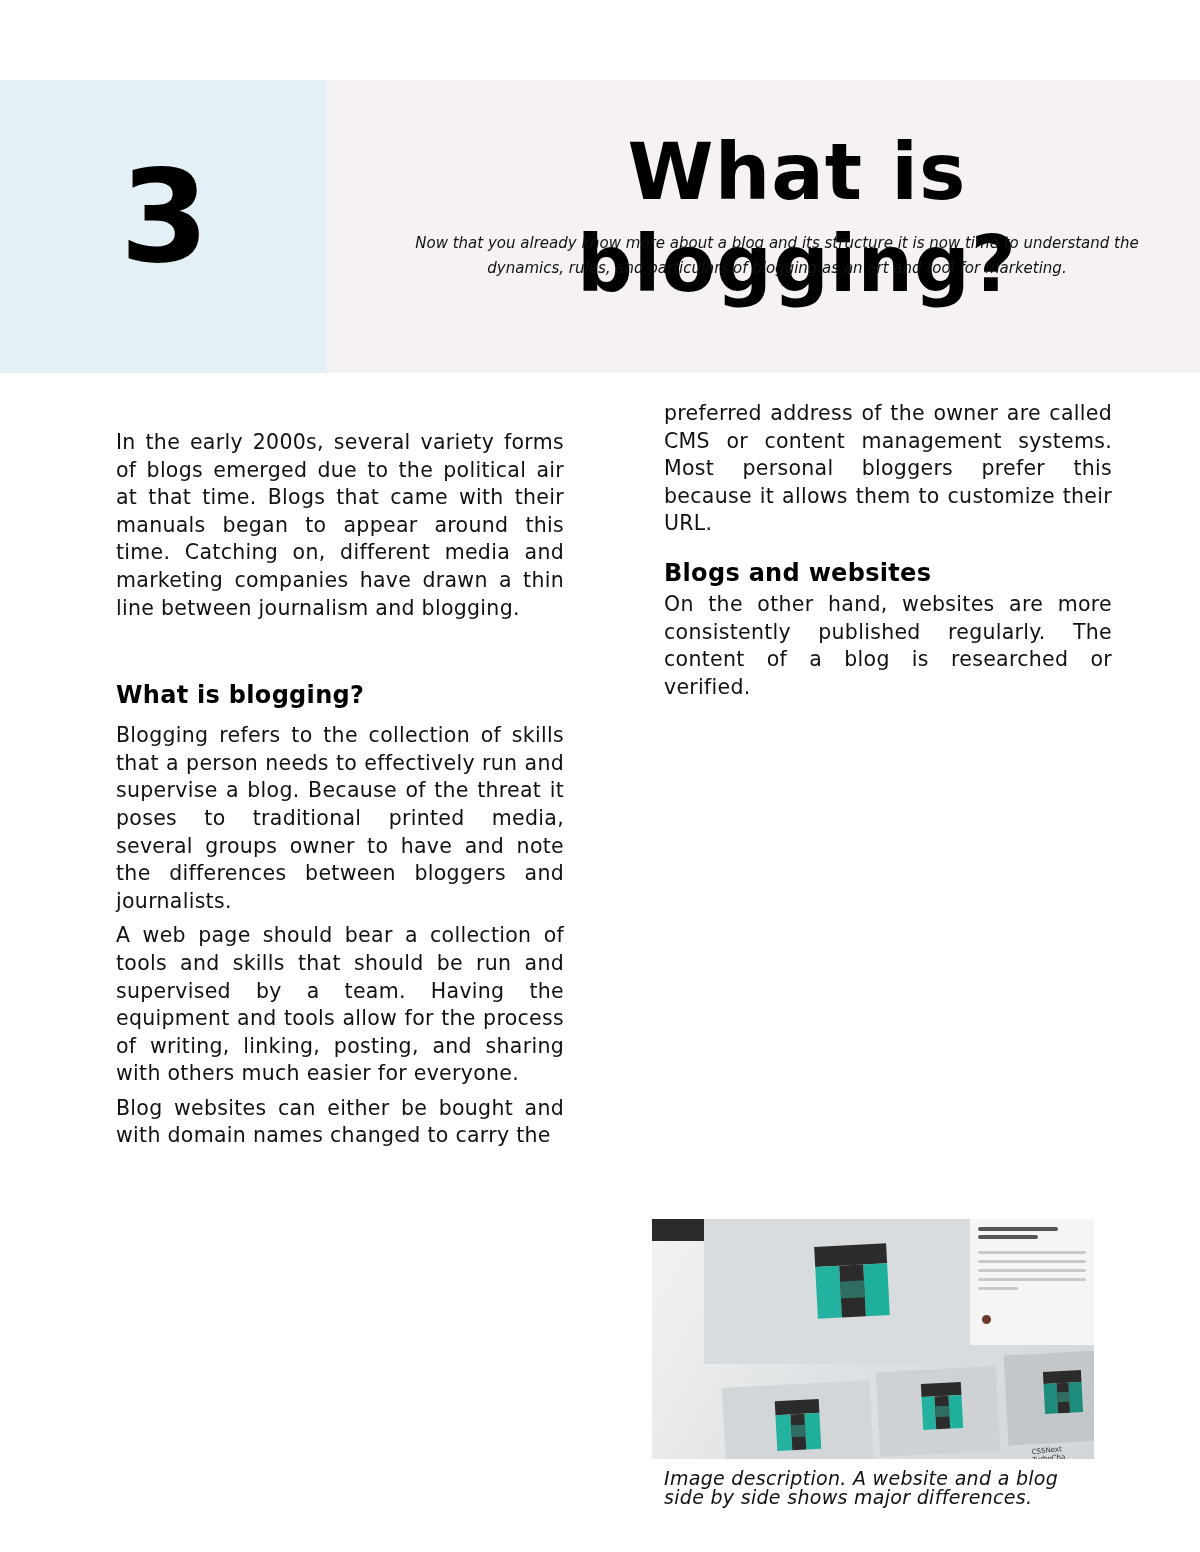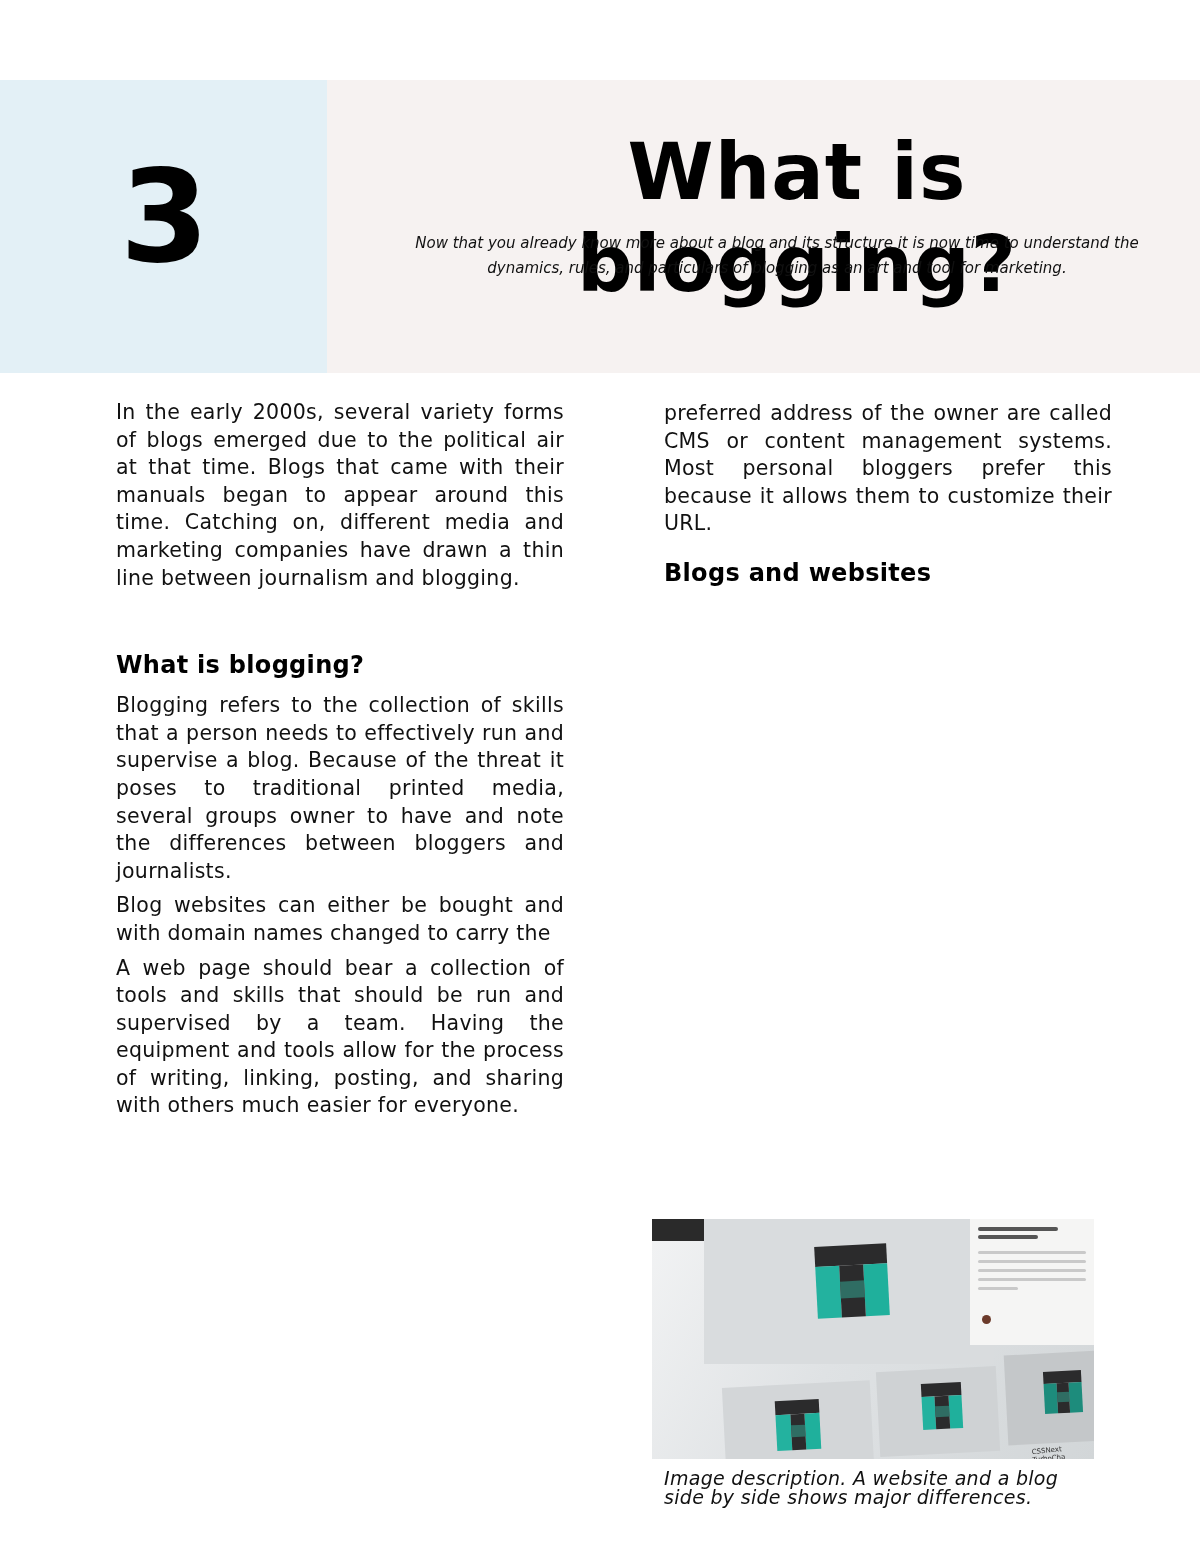--- a/index.html
+++ b/index.html
@@ -22,21 +22,21 @@
   .title-panel .subtitle {
     position: absolute; left: 60px; top: 151px; width: 780px; text-align: center;
     font-family: "DejaVu Sans", sans-serif; font-style: italic; font-size: 15px; line-height: 25px;
     color: #111; font-weight: 300;
   }
 
   .col { position: absolute; width: 448px; font-size: 20.5px; line-height: 27.6px; text-align: justify; color: #111; letter-spacing: 0.3px; }
   .col p { margin-bottom: 7px; text-align: justify; }
   .col h2 { font-family: "DejaVu Sans", sans-serif; font-weight: bold; font-size: 24px; line-height: 30px; color: #000; }
 
-  .col-left { left: 116px; top: 399px; }
+  .col-left { left: 116px; top: 429px; }
   .col-right { left: 664px; top: 400px; }
 
   .figure { position: absolute; left: 652px; top: 1219px; width: 442px; height: 240px; overflow: hidden; background: linear-gradient(120deg, #f2f3f4 0%, #dfe2e4 45%, #d2d6d8 100%); }
   .caption { position: absolute; left: 664px; top: 1469px; width: 420px; font-style: italic; font-size: 19px; line-height: 19px; color: #111; letter-spacing: 0.3px; }
 
   
   .fp { position: absolute; }
   .card { position: absolute; background: #d6d9db; }
   .tlogo { position: absolute; }
   .tlogo .top { position: absolute; left: 0; top: 0; width: 100%; height: 28%; background: #2b2b2c; }
@@ -58,27 +58,28 @@
   <div class="title-panel">
     <h1>What is blogging?</h1>
     <div class="subtitle">Now that you already know more about a blog and its structure it is now time to understand the dynamics, rules, and particulars of blogging as an art and tool for marketing.</div>
   </div>
 </div>
 
 <div class="col col-left">
   <p>In the early 2000s, several variety forms of blogs emerged due to the political air at that time. Blogs that came with their manuals began to appear around this time. Catching on, different media and marketing companies have drawn a thin line between journalism and blogging.</p>
   <h2 style="margin-top:58px; margin-bottom:12px;">What is blogging?</h2>
   <p>Blogging refers to the collection of skills that a person needs to effectively run and supervise a blog. Because of the threat it poses to traditional printed media, several groups owner to have and note the differences between bloggers and journalists.</p>
+  <p>A web page should bear a collection of tools and skills that should be run and supervised by a team. Having the equipment and tools allow for the process of writing, linking, posting, and sharing with others much easier for everyone.</p>
   <p style="text-align:justify; text-align-last:left;">Blog websites can either be bought and with domain names changed to carry the</p>
-  <p>A web page should bear a collection of tools and skills that should be run and supervised by a team. Having the equipment and tools allow for the process of writing, linking, posting, and sharing with others much easier for everyone.</p>
 </div>
 
 <div class="col col-right">
   <p>preferred address of the owner are called CMS or content management systems. Most personal bloggers prefer this because it allows them to customize their URL.</p>
   <h2 style="margin-top:20px; margin-bottom:3px;">Blogs and websites</h2>
+  <p>On the other hand, websites are more consistently published regularly. The content of a blog is researched or verified.</p>
 </div>
 
 <div class="figure">
   <div class="fp" style="left:0;top:0;width:52px;height:22px;background:#2a2a2a;"></div>
   <div class="card" style="left:52px;top:0;width:290px;height:145px;background:#d9dcde;"></div>
   <div class="tlogo" style="left:164px;top:26px;width:72px;height:72px;transform:rotate(-3deg);">
     <div class="top"></div>
       <div class="left"></div>
       <div class="right"></div>
       <div class="mid"></div>

